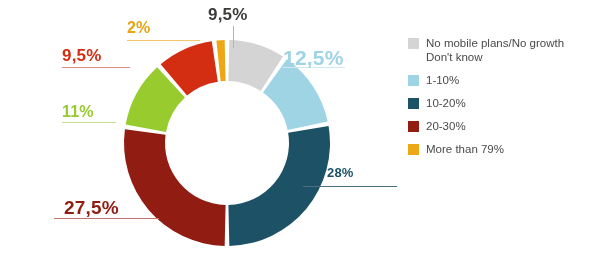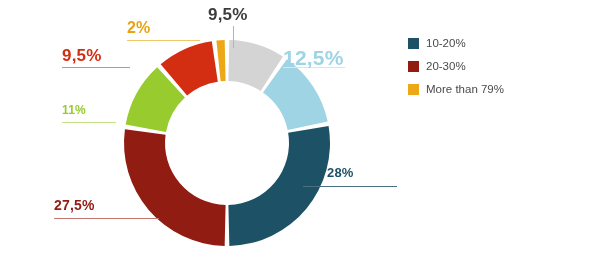--- a/index.html
+++ b/index.html
@@ -19,22 +19,22 @@
 
   
   .callout{position:absolute;white-space:nowrap;font-weight:bold;letter-spacing:.2px;}
   .callout .val{display:block;line-height:1;}
   .leader{position:absolute;height:1px;}
   .leader-v{position:absolute;width:1px;}
 
   .c-gray  {left:208px;top:6px;  font-size:17px;color:#3c3c3b;}
   .c-blue  {left:283px;top:47px; font-size:21px;color:#9fd4e4;}
   .c-teal  {left:327px;top:166px;font-size:13px;color:#1d5266;}
-  .c-dred  {left:54px; top:198px;font-size:14px;color:#901c12;}
-  .c-green {left:62px; top:104px;font-size:12px;color:#97cb2e;}
+  .c-dred  {left:64px; top:198px;font-size:19px;color:#901c12;}
+  .c-green {left:62px; top:104px;font-size:16px;color:#97cb2e;}
   .c-red   {left:62px; top:47px; font-size:17px;color:#d42e12;}
   .c-amber {left:127px;top:20px; font-size:16px;color:#e8a313;}
 
   
   .legend{position:absolute;left:408px;top:36px;width:190px;}
   .legend-row{display:flex;align-items:flex-start;margin-bottom:9px;}
   .swatch{width:11px;height:11px;flex:0 0 11px;margin-top:2px;margin-right:7px;}
   .legend-text{font-size:11.5px;color:#4a4a4a;line-height:14px;}
   .legend-text .l2{display:block;}
 </style>
@@ -82,20 +82,28 @@
     <div class="callout c-red">
       <span class="val">9,5%</span>
     </div>
     <div class="callout c-amber">
       <span class="val">2%</span>
     </div>
   </div>
 
   <div class="legend" id="legend">
       <div class="legend-row">
+        <span class="swatch" style="background: rgb(212, 212, 212);"></span>
+        <span class="legend-text"><span>No mobile plans/No growth</span><span class="l2">Don't know</span></span>
+      </div>
+      <div class="legend-row">
+        <span class="swatch" style="background: rgb(159, 212, 228);"></span>
+        <span class="legend-text"><span>1-10%</span></span>
+      </div>
+      <div class="legend-row">
         <span class="swatch" style="background: rgb(29, 82, 102);"></span>
         <span class="legend-text"><span>10-20%</span></span>
       </div>
       <div class="legend-row">
         <span class="swatch" style="background: rgb(144, 28, 18);"></span>
         <span class="legend-text"><span>20-30%</span></span>
       </div>
       <div class="legend-row">
         <span class="swatch" style="background: rgb(237, 168, 23);"></span>
         <span class="legend-text"><span>More than 79%</span></span>

